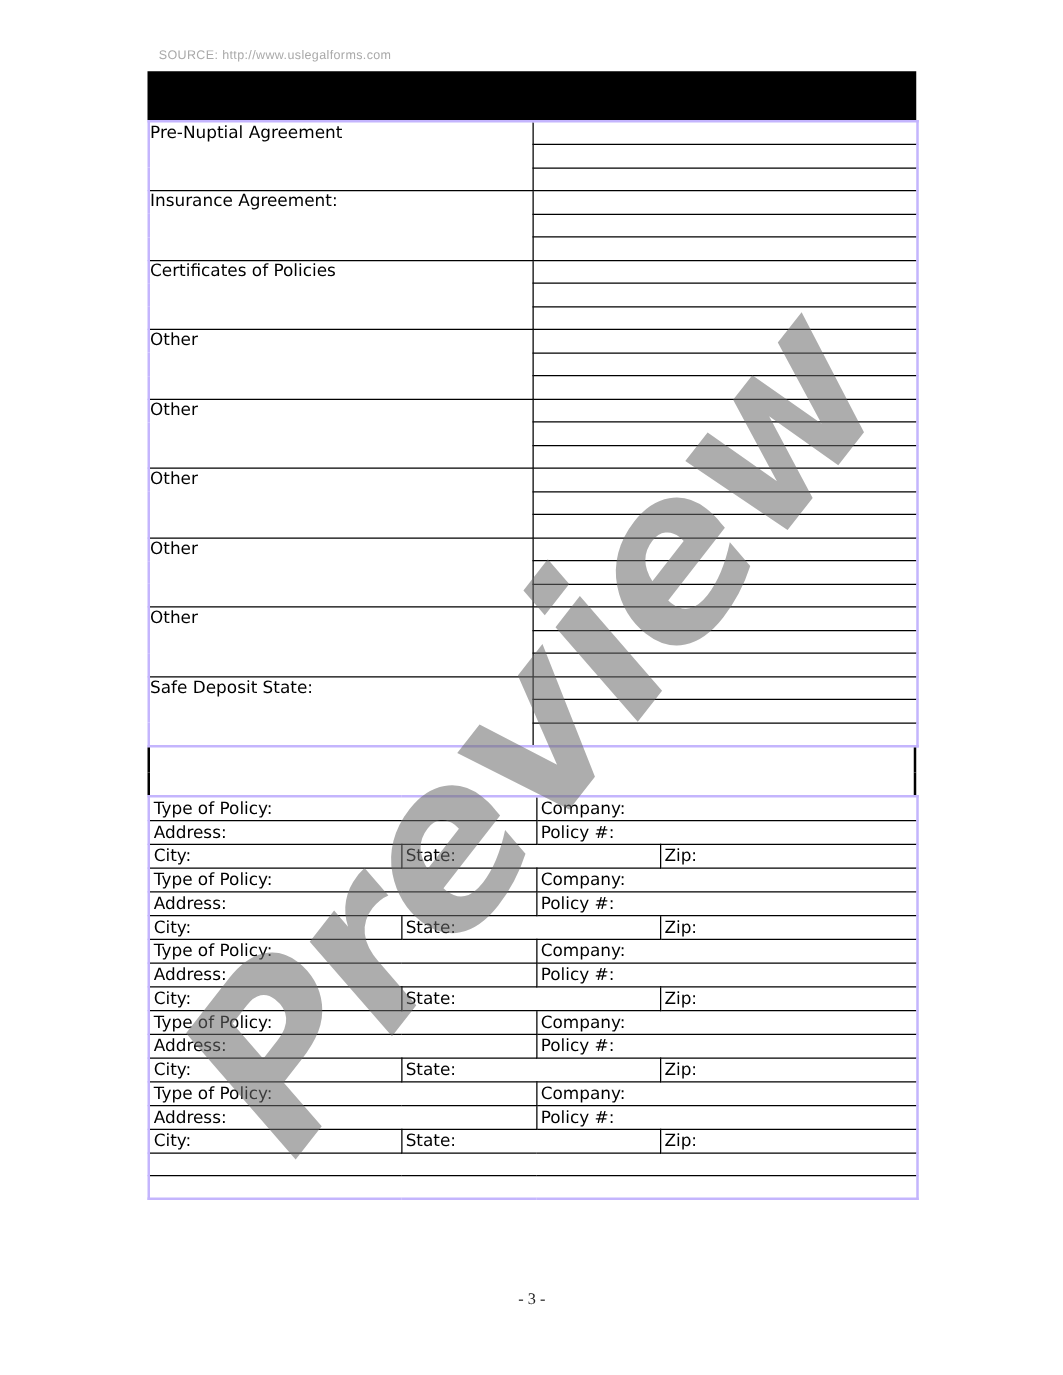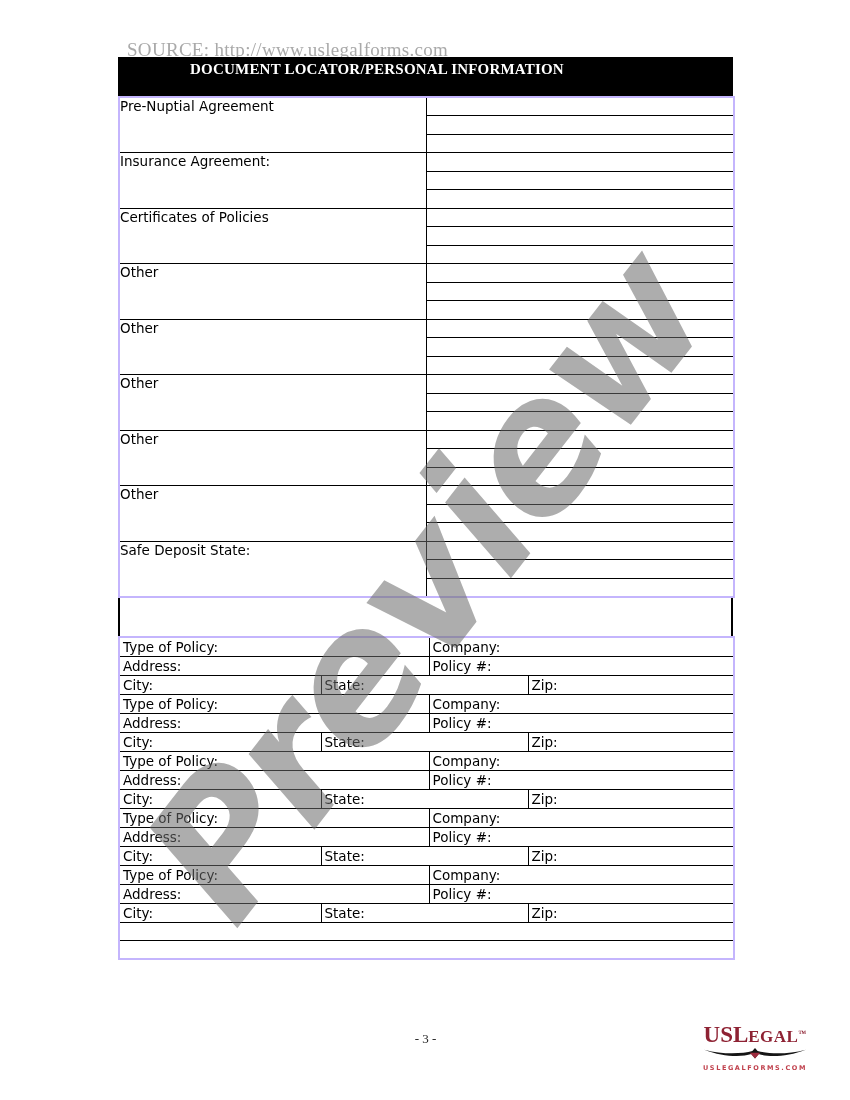--- a/index.html
+++ b/index.html
@@ -2,21 +2,21 @@
 <html><head>
 <meta charset="utf-8">
 <style>
   html,body { margin:0; padding:0; background:#fff; }
   .page {
     position:relative; width:850px; height:1100px; background:#fff;
     font-family:"DejaVu Sans",sans-serif; overflow:hidden;
   }
   .source-line {
     position:absolute; left:127px; top:39px;
-    font-family:Liberation Serif, serif; font-size:19px;
+    font-family:Liberation Sans, sans-serif; font-size:10px;
     color:#a9a9a9; letter-spacing:0.3px;
   }
   .form-column { position:absolute; left:118px; top:57px; width:615px; }
 
   .header-bar {
     background:#000; color:#fff; height:39px; box-sizing:border-box;
     text-align:center; padding-top:3px; padding-right:97px;
     font-family:"Liberation Serif",serif; font-weight:bold;
   }
   .header-title { font-size:15px; line-height:18px; letter-spacing:0.2px; }
@@ -66,21 +66,20 @@
 </head>
 <body>
 
 <div class="page">
 
   <div class="source-line" style="color: rgb(169, 169, 169);">SOURCE: http://www.uslegalforms.com</div>
 
   <div class="form-column">
 
     <div class="header-bar" style="background: rgb(0, 0, 0);">
-      <div class="header-title">DOCUMENT LOCATOR/PERSONAL INFORMATION</div>
     </div>
 
     <table class="doc-table locator-table">
       <colgroup>
           <col style="width:307px">
           <col style="width:308px">
         </colgroup>
       <tbody id="locator-body">
           <tr>
             <td class="loc-label" rowspan="3">Pre-Nuptial Agreement</td>
@@ -261,26 +260,14 @@
           </tr>
         </tbody>
     </table>
 
   </div>
 
   <div class="watermark" style="color: rgba(105, 105, 105, 0.55);">Preview</div>
 
   <div class="page-number">- 3 -</div>
 
-  <div class="logo">
-    <div class="logo-name" style="color: rgb(142, 34, 51);">
-      <span class="logo-big">USL</span><span class="logo-small">EGAL</span><span class="logo-tm">™</span>
-    </div>
-    <div class="logo-eagle">
-      <svg width="110" height="14" viewBox="0 0 120 16">
-        <path d="M2 3 C 22 11, 44 12, 56 8 L 60 13 L 64 8 C 76 12, 98 11, 118 3 C 96 9, 74 7.5, 63 4.5 L 60 1 L 57 4.5 C 46 7.5, 24 9, 2 3 Z" fill="#151515"></path>
-        <polygon points="54,6.5 66,6.5 60,13" fill="#9e2b3e"></polygon>
-      </svg>
-    </div>
-    <div class="logo-site" style="color: rgb(192, 65, 77);">USLEGALFORMS.COM</div>
-  </div>
 
 </div>
 
 </body></html>

